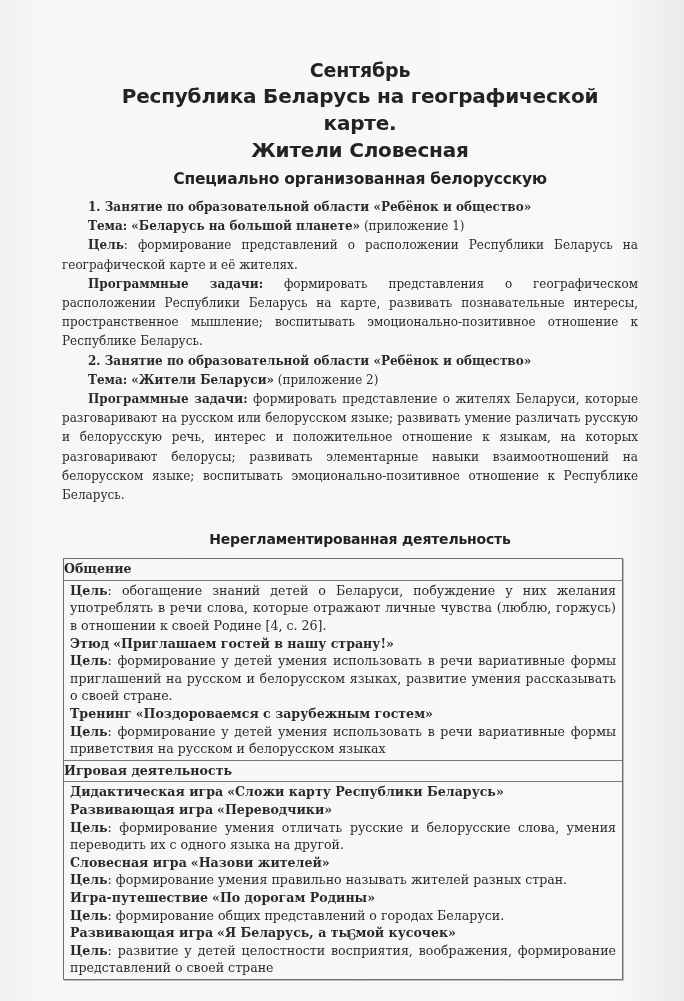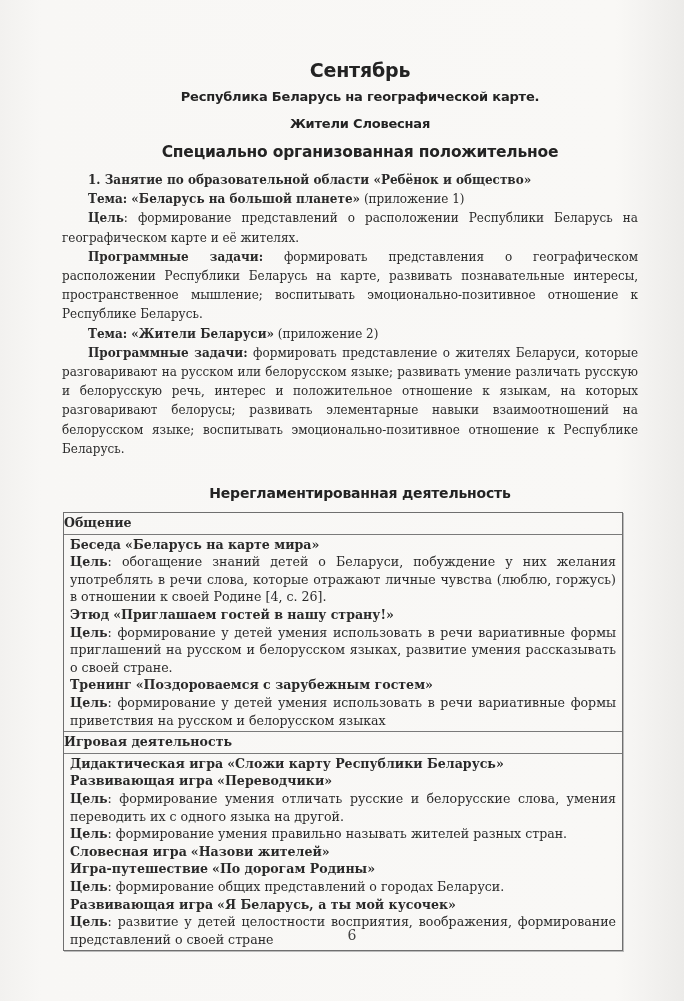--- a/index.html
+++ b/index.html
@@ -12,21 +12,21 @@
   .page {
     position: relative; width: 684px; height: 1001px;
     background: linear-gradient(90deg, #f2f1ef 0%, #f8f7f5 6%, #f9f8f6 90%, #ecebe9 100%);
   }
   .content { position: absolute; left: 62px; top: 58px; width: 576px; }
   .h-month, .h-title, .h-sub, .h-sec {
     font-family: "DejaVu Sans", sans-serif; font-weight: bold; text-align: center;
     color: #232323; letter-spacing: -0.2px;
   }
   .h-month { font-size: 19px; line-height: 25px; margin-left: 20px; }
-  .h-title { font-size: 13px; line-height: 27px; margin-left: 20px; text-align: center; }
+  .h-title { font-size: 20px; line-height: 27px; margin-left: 20px; text-align: center; }
   .h-sub { font-size: 15.5px; line-height: 22px; margin-top: 4px; margin-left: 20px; }
   .lessons { margin-top: 8px; font-size: 12px; line-height: 19.2px; text-align: justify; }
   .lessons p { margin: 0; text-indent: 26px; }
   .b { font-weight: bold; }
   .i { }
   .h-sec { font-size: 14px; line-height: 22px; margin-top: 23px; margin-bottom: 8px; margin-left: 20px; }
   .tbl {
     width: 558px; border: 1.3px solid #6f6f6f; margin-left: 1px;
     font-size: 12.6px; line-height: 17.6px; box-shadow: 1px 1px 0 #bbb;
   }
@@ -38,50 +38,50 @@
 </style>
 </head>
 <body>
 
 <div class="page">
 
   <div class="content">
     <div class="h-month">Сентябрь</div>
     <div class="h-title">Республика Беларусь на географической карте.</div>
     <div class="h-title">Жители Словесная</div>
-    <div class="h-sub">Специально организованная положительное</div>
+    <div class="h-sub">Специально организованная белорусскую</div>
 
     <div class="lessons">
       <p class="b">1. Занятие по образовательной области «Ребёнок и общество»</p>
       <p><span class="b">Тема: «Беларусь на большой планете»</span> <span class="i">(приложение 1)</span></p>
-      <p><span class="b i">Цель</span><span>: формирование представлений о расположении Республики Беларусь на географическом карте и её жителях.</span></p>
+      <p><span class="b i">Цель</span><span>: формирование представлений о расположении Республики Беларусь на географической карте и её жителях.</span></p>
       <p><span class="b">Программные задачи:</span><span> формировать представления о географическом расположении Республики Беларусь на карте, развивать познавательные интересы, пространственное мышление; воспитывать эмоционально-позитивное отношение к Республике Беларусь.</span></p>
+      <p class="b">2. Занятие по образовательной области «Ребёнок и общество»</p>
       <p><span class="b">Тема: «Жители Беларуси»</span> <span class="i">(приложение 2)</span></p>
       <p><span class="b">Программные задачи:</span><span> формировать представление о жителях Беларуси, которые разговаривают на русском или белорусском языке; развивать умение различать русскую и белорусскую речь, интерес и положительное отношение к языкам, на которых разговаривают белорусы; развивать элементарные навыки взаимоотношений на белорусском языке; воспитывать эмоционально-позитивное отношение к Республике Беларусь.</span></p>
     </div>
 
     <div class="h-sec">Нерегламентированная деятельность</div>
 
     <div class="tbl">
       <div class="tbl-head">Общение</div>
       <div class="tbl-body">
-        <p><span class="b">Беседа</span> <span class="b i">«Беларусь на карте мира»</span></p>
         <p><span class="b i">Цель</span><span>: обогащение знаний детей о Беларуси, побуждение у них желания употреблять в речи слова, которые отражают личные чувства (люблю, горжусь) в отношении к своей Родине [4, с. 26].</span></p>
         <p><span class="b">Этюд</span> <span class="b i">«Приглашаем гостей в нашу страну!»</span></p>
         <p><span class="b i">Цель</span><span>: формирование у детей умения использовать в речи вариативные формы приглашений на русском и белорусском языках, развитие умения рассказывать о своей стране.</span></p>
         <p><span class="b">Тренинг</span> <span class="b i">«Поздороваемся с зарубежным гостем»</span></p>
         <p><span class="b i">Цель</span><span>: формирование у детей умения использовать в речи вариативные формы приветствия на русском и белорусском языках</span></p>
       </div>
       <div class="tbl-head">Игровая деятельность</div>
       <div class="tbl-body">
         <p><span class="b">Дидактическая игра</span> <span class="b i">«Сложи карту Республики Беларусь»</span></p>
         <p><span class="b">Развивающая игра</span> <span class="b i">«Переводчики»</span></p>
         <p><span class="b i">Цель</span><span>: формирование умения отличать русские и белорусские слова, умения переводить их с одного языка на другой.</span></p>
+        <p><span class="b">Словесная игра</span> <span class="b i">«Назови жителей»</span></p>
         <p><span class="b i">Цель</span><span>: формирование умения правильно называть жителей разных стран.</span></p>
-        <p><span class="b">Словесная игра</span> <span class="b i">«Назови жителей»</span></p>
         <p><span class="b">Игра-путешествие</span> <span class="b i">«По дорогам Родины»</span></p>
         <p><span class="b i">Цель</span><span>: формирование общих представлений о городах Беларуси.</span></p>
         <p><span class="b">Развивающая игра</span> <span class="b i">«Я Беларусь, а ты мой кусочек»</span></p>
         <p><span class="b i">Цель</span><span>: развитие у детей целостности восприятия, воображения, формирование представлений о своей стране</span></p>
       </div>
     </div>
   </div>
 
   <div class="page-num">6</div>
 </div>

